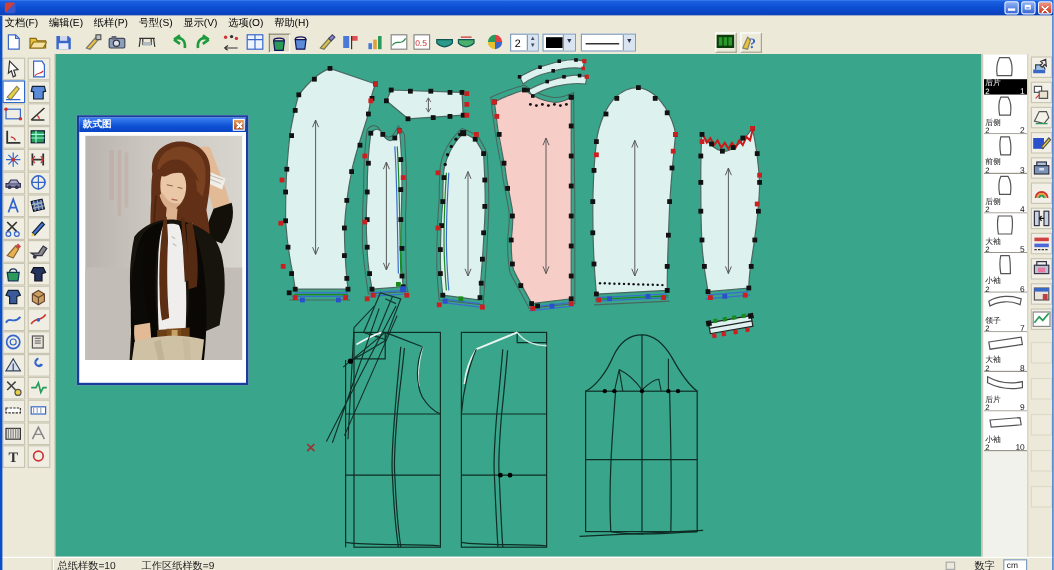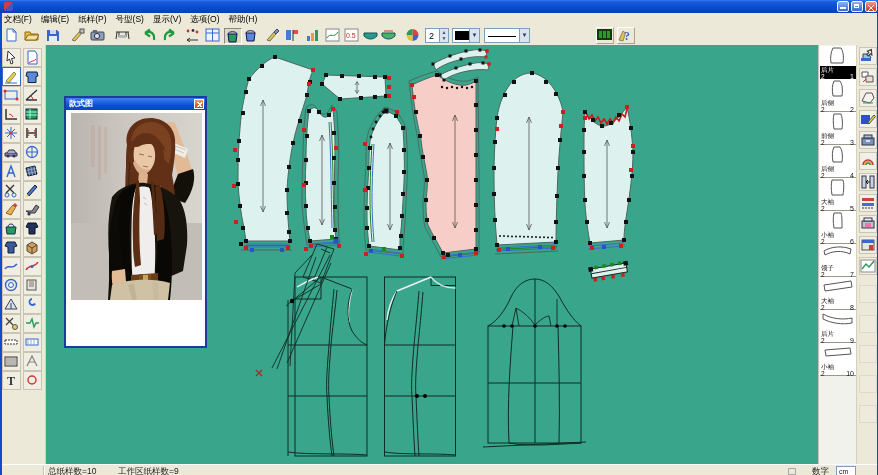--- a/index.html
+++ b/index.html
@@ -323,21 +323,21 @@
     <rect x="582.0" y="150.0" width="4" height="4" fill="#111"></rect>
     <rect x="582.0" y="128.0" width="4" height="4" fill="#111"></rect>
     <rect x="625.0" y="105.0" width="4" height="4" fill="#cc2020"></rect>
     <rect x="631.0" y="144.0" width="4" height="4" fill="#cc2020"></rect>
     <rect x="629.0" y="168.0" width="4" height="4" fill="#cc2020"></rect>
     <rect x="590.0" y="246.0" width="4" height="4" fill="#cc2020"></rect>
     <rect x="619.0" y="244.0" width="4" height="4" fill="#cc2020"></rect>
     <rect x="602.0" y="245.0" width="4" height="4" fill="#2a50cc"></rect>
     <rect x="583.0" y="116.0" width="4" height="4" fill="#cc2020"></rect>
   </svg>
-<div class="abs" style="left:64px;top:96px;width:143px;height:252px;background:#fff;border:2px solid #1a3c9c">
+<div class="abs" style="left:64px;top:96px;width:143px;height:225px;background:#fff;border:2px solid #1a3c9c">
 <div style="position:absolute;left:0;top:0;width:139px;height:12px;background:linear-gradient(180deg,#3c81f3,#0d50d4 60%,#0a44c4);color:#fff;font-size:8px;font-weight:bold;line-height:12px;padding-left:3px">款式图</div>
 <div style="position:absolute;right:1px;top:1px;width:10px;height:10px;background:linear-gradient(180deg,#e8a060,#b05020);border:1px solid #fff">
       <span style="position:absolute;left:2px;top:2px;width:5px;height:5px;background:
 linear-gradient(45deg,transparent 40%,#fff 40%,#fff 60%,transparent 60%),linear-gradient(-45deg,transparent 40%,#fff 40%,#fff 60%,transparent 60%)"></span>
     </div>
 <svg style="position:absolute;left:5px;top:15px" width="131" height="187" viewBox="0 0 131 187">
 <defs>
         <linearGradient id="pbg" x1="0" y1="0" x2="1" y2="0">
 <stop offset="0" stop-color="#b9b5ae"></stop>
           <stop offset="0.4" stop-color="#cbc7c0"></stop>

